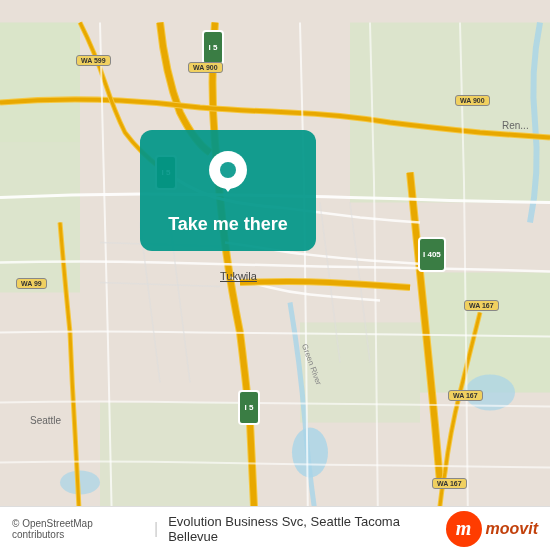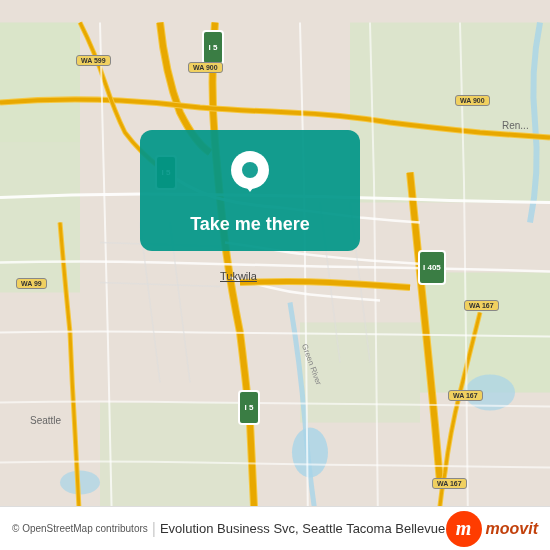--- a/index.html
+++ b/index.html
@@ -39,21 +39,21 @@
       display: flex;
       align-items: center;
       justify-content: space-between;
       padding: 0 12px;
       border-top: 1px solid #ddd;
     }
 
     #bottom-info {
       display: flex;
       align-items: center;
-      gap: 0;
+      gap: 6px;
     }
 
     #copyright-text {
       font-size: 10px;
       color: #555;
     }
 
     #location-text {
       font-size: 13px;
       color: #333;
@@ -85,21 +85,21 @@
       font-weight: bold;
       color: #c2410c;
       font-style: italic;
     }
 
     
     #cta-overlay {
       position: absolute;
       top: 130px;
       left: 140px;
-      width: 220px;
+      width: 176px;
       background: rgba(0, 150, 136, 0.92);
       border-radius: 12px;
       padding: 20px 16px 16px 16px;
       display: flex;
       flex-direction: column;
       align-items: center;
       gap: 10px;
     }
 
     .cta-button-text {
@@ -221,21 +221,21 @@
 
   <div class="city-label" style="left: 220px; top: 270px; text-decoration: underline;">Tukwila</div>
   <div class="small-city-label" style="left: 30px; top: 415px;">Seattle</div>
   <div class="small-city-label" style="left: 490px; top: 120px; margin-left: 12px;">Ren...</div>
   <div class="small-city-label" style="left: 290px; top: 360px; font-size:8px; color:#888; transform:rotate(70deg);">Green River</div>
 
   <div class="highway-label" style="left: 202px; top: 30px;">I 5</div>
   <div class="highway-label" style="left: 155px; top: 155px;">I 5</div>
   <div class="highway-label" style="left: 238px; top: 390px;">I 5</div>
 
-  <div class="highway-label" style="left: 418px; top: 250px;">I 405</div>
+  <div class="highway-label" style="left: 418px; top: 237px;">I 405</div>
 
   <div class="wa-label" style="left: 76px; top: 55px;">WA 599</div>
   <div class="wa-label" style="left: 188px; top: 62px;">WA 900</div>
   <div class="wa-label" style="left: 455px; top: 95px;">WA 900</div>
   <div class="wa-label" style="left: 16px; top: 278px;">WA 99</div>
   <div class="wa-label" style="left: 464px; top: 300px;">WA 167</div>
   <div class="wa-label" style="left: 448px; top: 390px;">WA 167</div>
   <div class="wa-label" style="left: 432px; top: 478px;">WA 167</div>
 
   <div id="cta-overlay">

